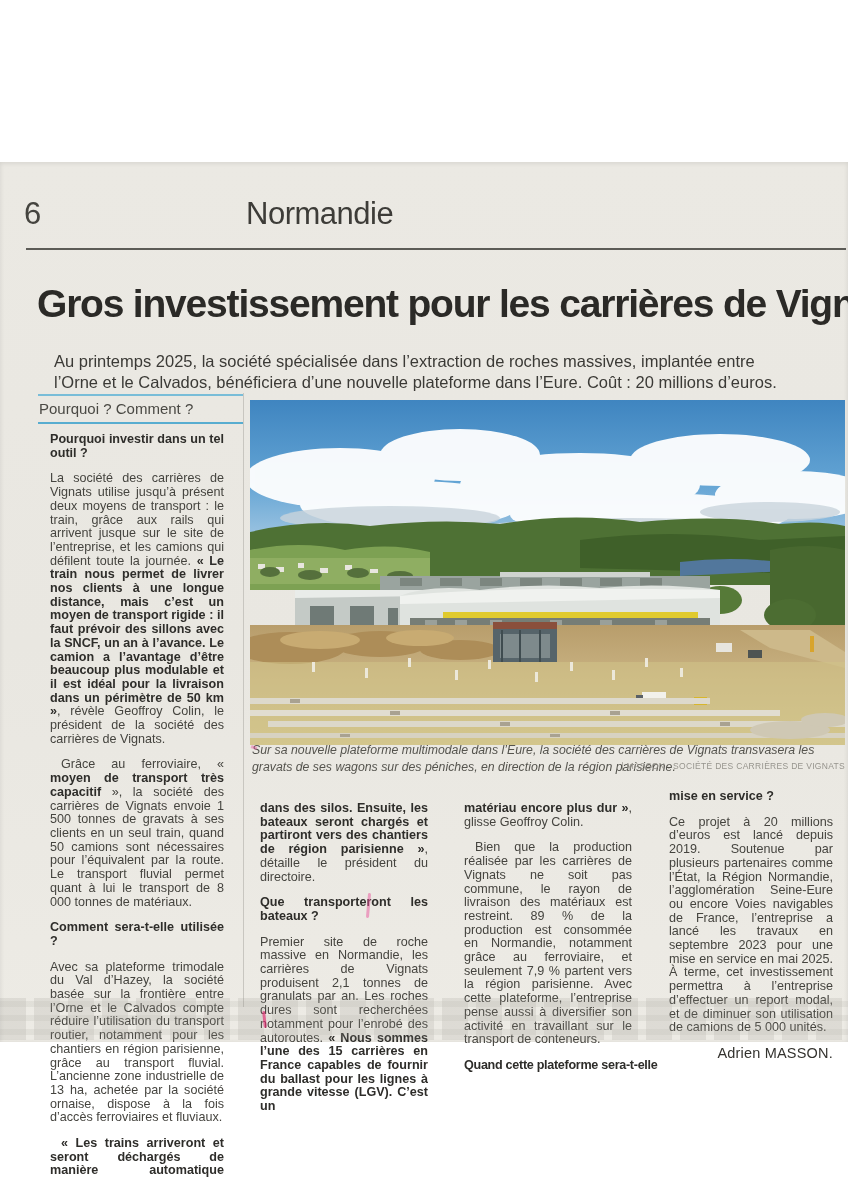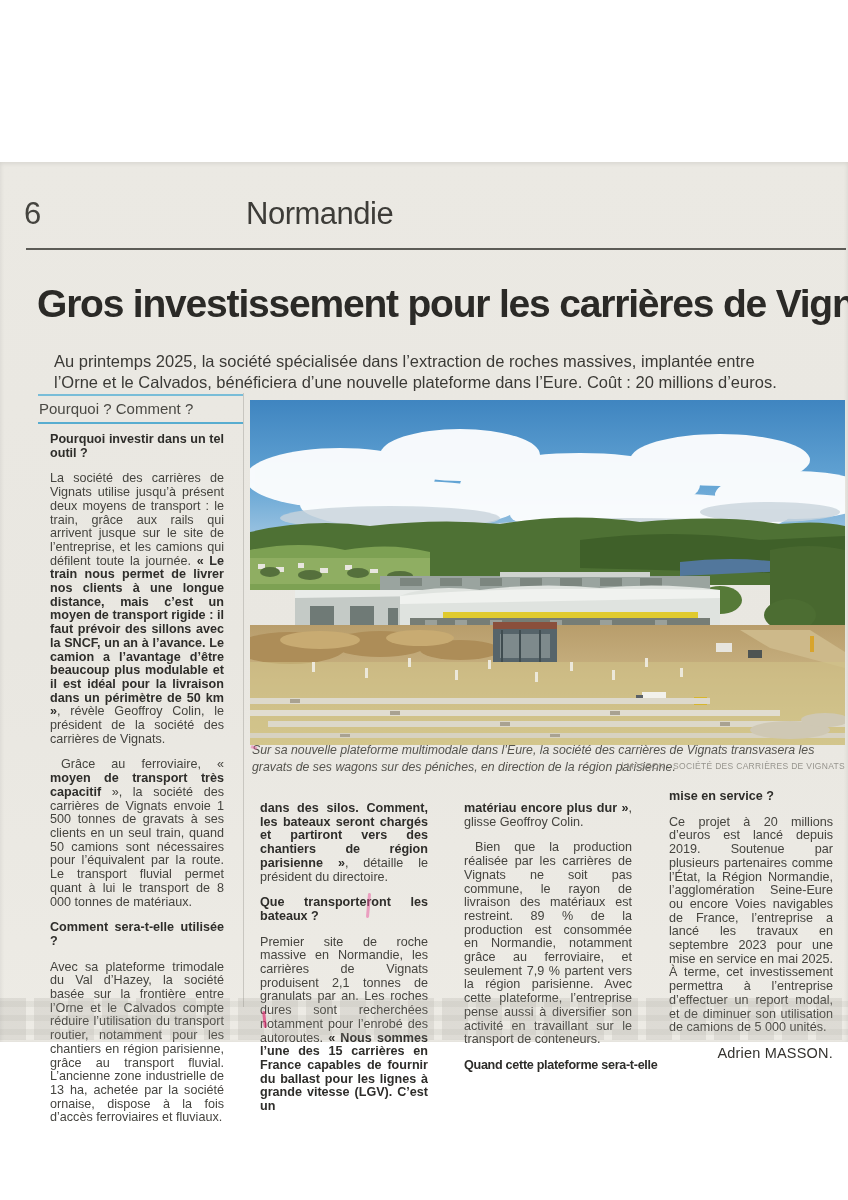--- a/index.html
+++ b/index.html
@@ -70,20 +70,21 @@
 
     <div class="kicker">Pourquoi ? Comment ?</div>
     <div class="colrule"></div>
 
     <section class="col col1">
       <p class="bh first">Pourquoi investir dans un tel outil ?</p>
       <p><span>La société des carrières de Vignats utilise jusqu’à présent deux moyens de transport : le train, grâce aux rails qui arrivent jusque sur le site de l’entreprise, et les camions qui défilent toute la journée. </span><b>« Le train nous permet de livrer nos clients à une longue distance, mais c’est un moyen de transport rigide : il faut prévoir des sillons avec la SNCF, un an à l’avance. Le camion a l’avantage d’être beaucoup plus modulable et il est idéal pour la livraison dans un périmètre de 50 km »</b><span>, révèle Geoffroy Colin, le président de la société des carrières de Vignats.</span></p>
       <p class="ind"><span>Grâce au ferroviaire, « </span><b>moyen de transport très capacitif</b><span> », la société des carrières de Vignats envoie 1 500 tonnes de gravats à ses clients en un seul train, quand 50 camions sont nécessaires pour l’équivalent par la route. Le transport fluvial permet quant à lui le transport de 8 000 tonnes de matériaux.</span></p>
       <p class="bh">Comment sera-t-elle utilisée ?</p>
       <p>Avec sa plateforme trimodale du Val d’Hazey, la société basée sur la frontière entre l’Orne et le Calvados compte réduire l’utilisation du transport routier, notamment pour les chantiers en région parisienne, grâce au transport fluvial. L’ancienne zone industrielle de 13 ha, achetée par la société ornaise, dispose à la fois d’accès ferroviaires et fluviaux.</p>
+      <p class="ind cont"><b>« Les trains arriveront et seront déchargés de manière automatique</b></p>
     </section>
 
     <div class="photo">
       <svg width="595" height="345" viewBox="0 0 595 345" xmlns="http://www.w3.org/2000/svg">
         <defs>
           <linearGradient id="sky" x1="0" y1="0" x2="0" y2="1">
             <stop offset="0" stop-color="#3f85c0"></stop>
               <stop offset=".55" stop-color="#63a4d4"></stop>
               <stop offset="1" stop-color="#a9cbe4"></stop>
           </linearGradient>
@@ -241,21 +242,21 @@
         </g>
       </svg>
     </div>
 
     <div class="capwrap">
       <span>Sur sa nouvelle plateforme multimodale dans l’Eure, la société des carrières de Vignats transvasera les gravats de ses wagons sur des péniches, en direction de la région parisienne.</span>
       <span class="credit">| MASSON : SOCIÉTÉ DES CARRIÈRES DE VIGNATS</span>
     </div>
 
     <section class="col col2">
-      <p><b>dans des silos. Comment, les bateaux seront chargés et partiront vers des chantiers de région parisienne »</b><span>, détaille le président du directoire.</span></p>
+      <p><b>dans des silos. Ensuite, les bateaux seront chargés et partiront vers des chantiers de région parisienne »</b><span>, détaille le président du directoire.</span></p>
       <p class="bh">Que transporteront les bateaux ?</p>
       <p class="cont"><span>Premier site de roche massive en Normandie, les carrières de Vignats produisent 2,1 tonnes de granulats par an. Les roches dures sont recherchées notamment pour l’enrobé des autoroutes. </span><b>« Nous sommes l’une des 15 carrières en France capables de fournir du ballast pour les lignes à grande vitesse (LGV). C’est un</b></p>
     </section>
 
     <section class="col col3">
       <p><b>matériau encore plus dur »</b><span>, glisse Geoffroy Colin.</span></p>
       <p class="ind">Bien que la production réalisée par les carrières de Vignats ne soit pas commune, le rayon de livraison des matériaux est restreint. 89 % de la production est consommée en Normandie, notamment grâce au ferroviaire, et seulement 7,9 % partent vers la région parisienne. Avec cette plateforme, l’entreprise pense aussi à diversifier son activité en travaillant sur le transport de conteneurs.</p>
       <p class="bh tight">Quand cette plateforme sera-t-elle</p>
     </section>
 

